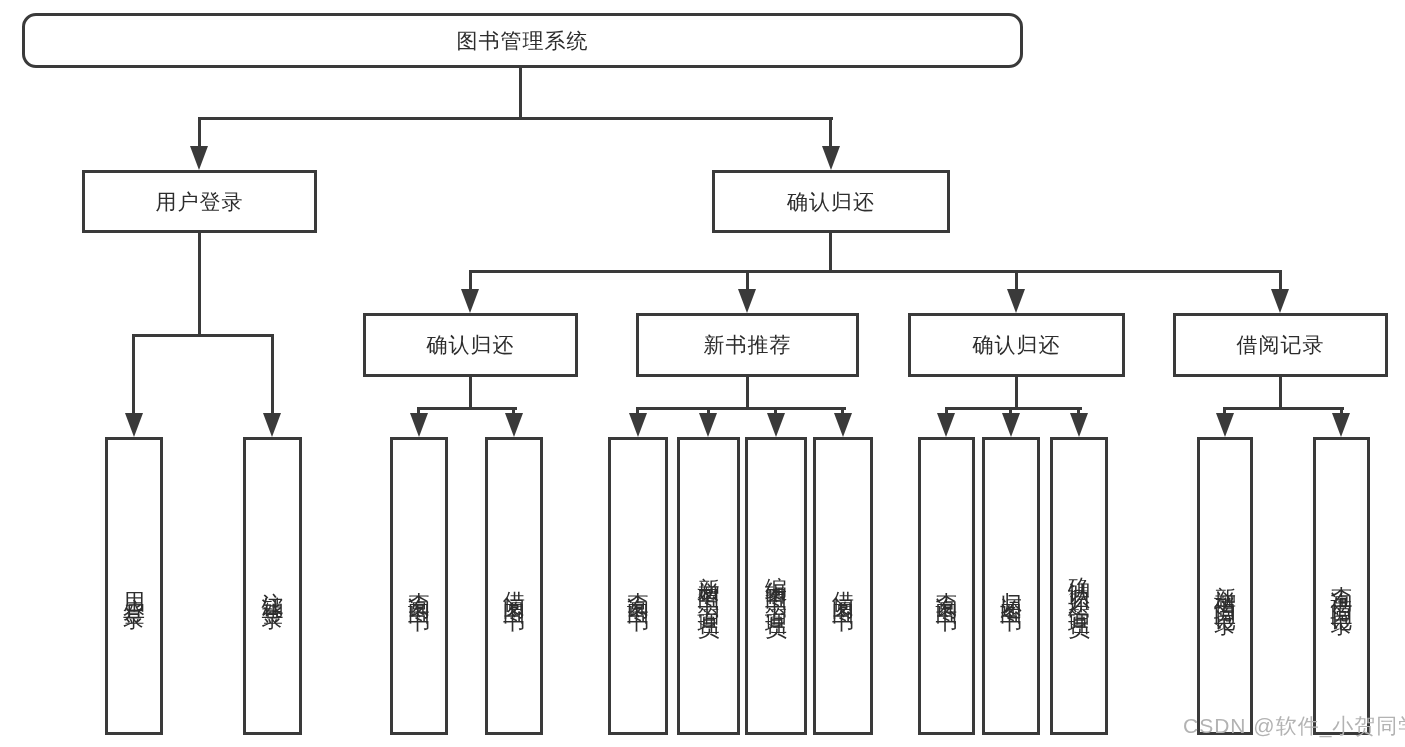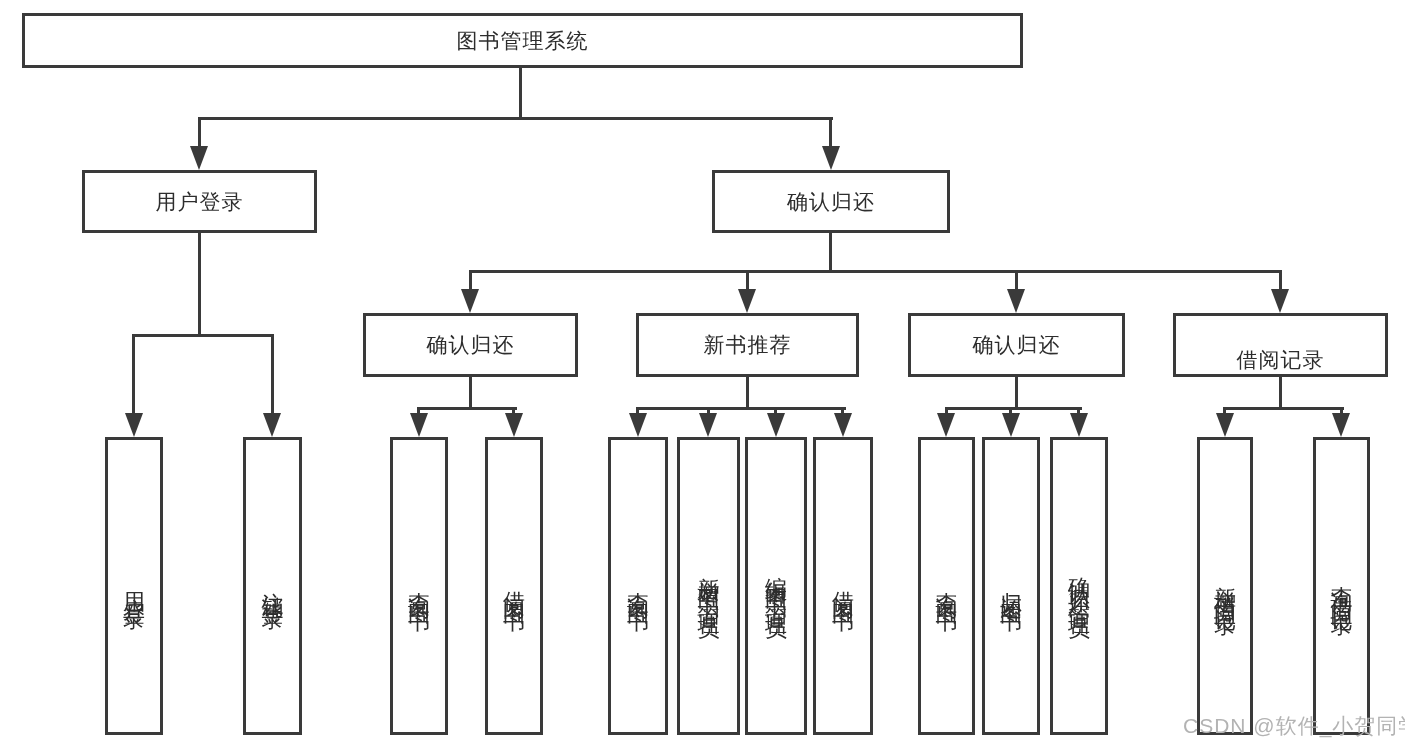--- a/index.html
+++ b/index.html
@@ -52,41 +52,41 @@
     letter-spacing:1px;
     white-space:nowrap;
     z-index:3;
   }
 </style>
 </head>
 <body>
 
 <div class="canvas">
 
-  <div class="node" style="left:22px;top:13px;width:1001px;height:55px;">
+  <div class="node" style="left:22px;top:13px;width:1001px;height:55px;border-radius:14px;">
     <span>图书管理系统</span>
   </div>
 
   <div class="node" style="left:82px;top:170px;width:235px;height:63px;">
     <span>用户登录</span>
   </div>
   <div class="node" style="left:712px;top:170px;width:238px;height:63px;">
     <span>确认归还</span>
   </div>
 
   <div class="node" style="left:363px;top:313px;width:215px;height:64px;">
     <span>确认归还</span>
   </div>
   <div class="node" style="left:636px;top:313px;width:223px;height:64px;">
     <span>新书推荐</span>
   </div>
   <div class="node" style="left:908px;top:313px;width:217px;height:64px;">
     <span>确认归还</span>
   </div>
-  <div class="node" style="left:1173px;top:313px;width:215px;height:64px;align-items:flex-end;">
+  <div class="node" style="left:1173px;top:313px;width:215px;height:64px;">
     <span>借阅记录</span>
   </div>
 
   <div class="node v" style="left:105px;top:437px;width:58px;height:298px;">
     <span class="vtext">用户登录</span>
   </div>
   <div class="node v" style="left:243px;top:437px;width:59px;height:298px;">
     <span class="vtext">注销登录</span>
   </div>
 

